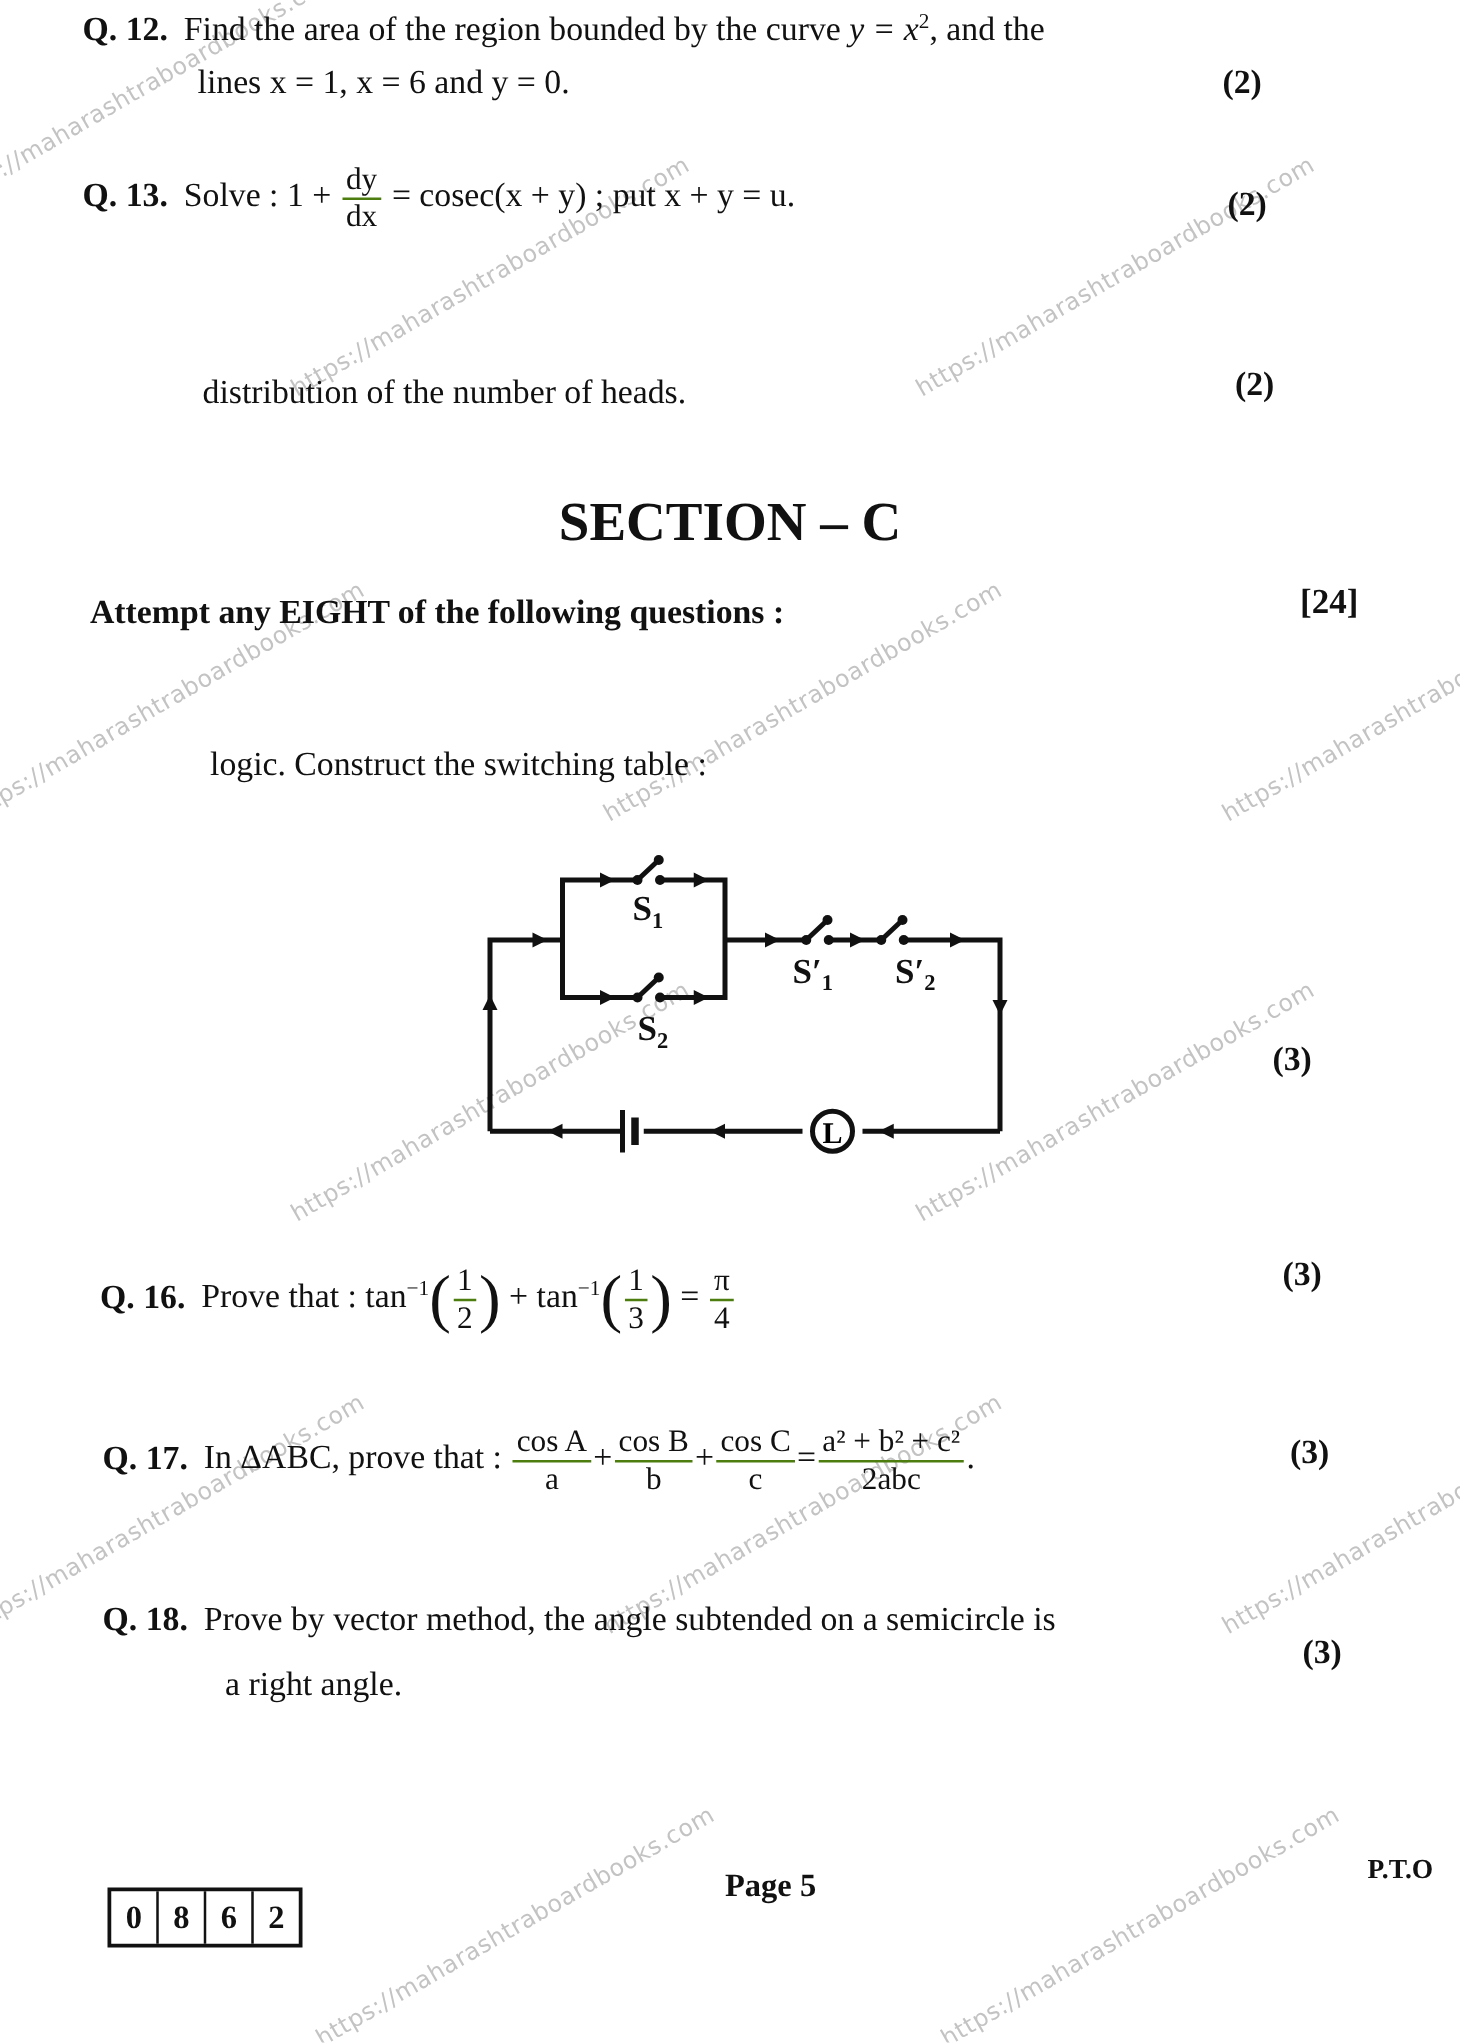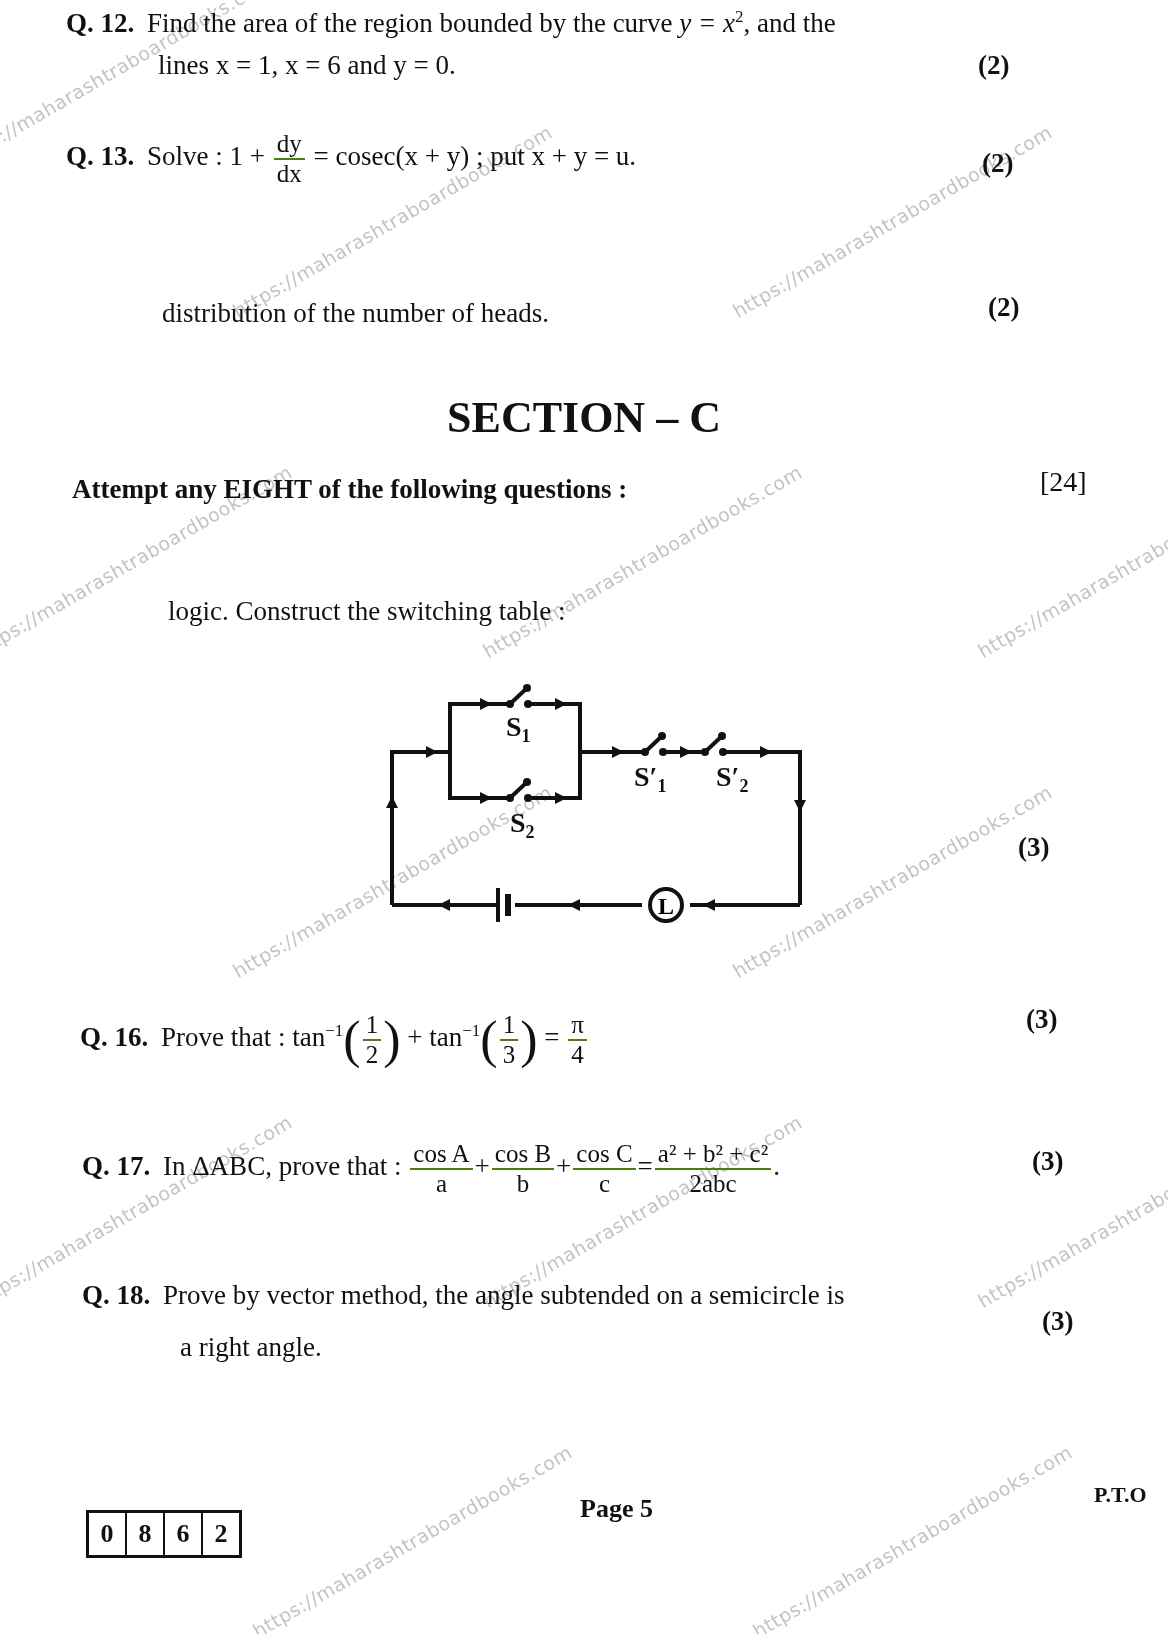--- a/index.html
+++ b/index.html
@@ -18,21 +18,21 @@
   .qnum { font-weight: bold; margin-right: 6px; }
   .marks { position: absolute; font-size: 27px; font-weight: bold; }
   .math i { font-style: italic; }
   .frac { display: inline-block; vertical-align: middle; text-align: center; margin: 0 2px; font-size: 25px; line-height: 1.1; }
   .frac .num { display: block; border-bottom: 2px solid #4d7c0f; padding: 0 3px; font-family: Liberation Serif, serif; }
   .frac .den { display: block; padding: 0 3px; }
   .paren { font-size: 52px; vertical-align: middle; font-weight: 300; }
   sup { font-size: 17px; }
   .section-title { position: absolute; left: 0; width: 1168px; text-align: center; top: 392px; font-size: 44px; font-weight: bold; }
   .instruction { position: absolute; left: 72px; top: 474px; font-size: 27px; font-weight: bold; }
-  .total-marks { position: absolute; left: 1040px; top: 466px; font-size: 28px; font-weight: normal; }
+  .total-marks { position: absolute; left: 1040px; top: 466px; font-size: 28px; font-weight: bold; }
   .code-box { position: absolute; left: 86px; top: 1510px; display: flex; border: 3px solid #111; }
   .code-box span { width: 36px; height: 42px; display: flex; align-items: center; justify-content: center; font-size: 26px; font-weight: bold; border-right: 2px solid #111; }
   .code-box span:last-child { border-right: none; }
   .page-num { position: absolute; left: 580px; top: 1494px; font-size: 26px; font-weight: bold; }
   .pto { position: absolute; left: 1094px; top: 1482px; font-size: 22px; font-weight: bold; }
   .circuit { position: absolute; left: 380px; top: 680px; }
 </style>
 </head>
 <body>
 

